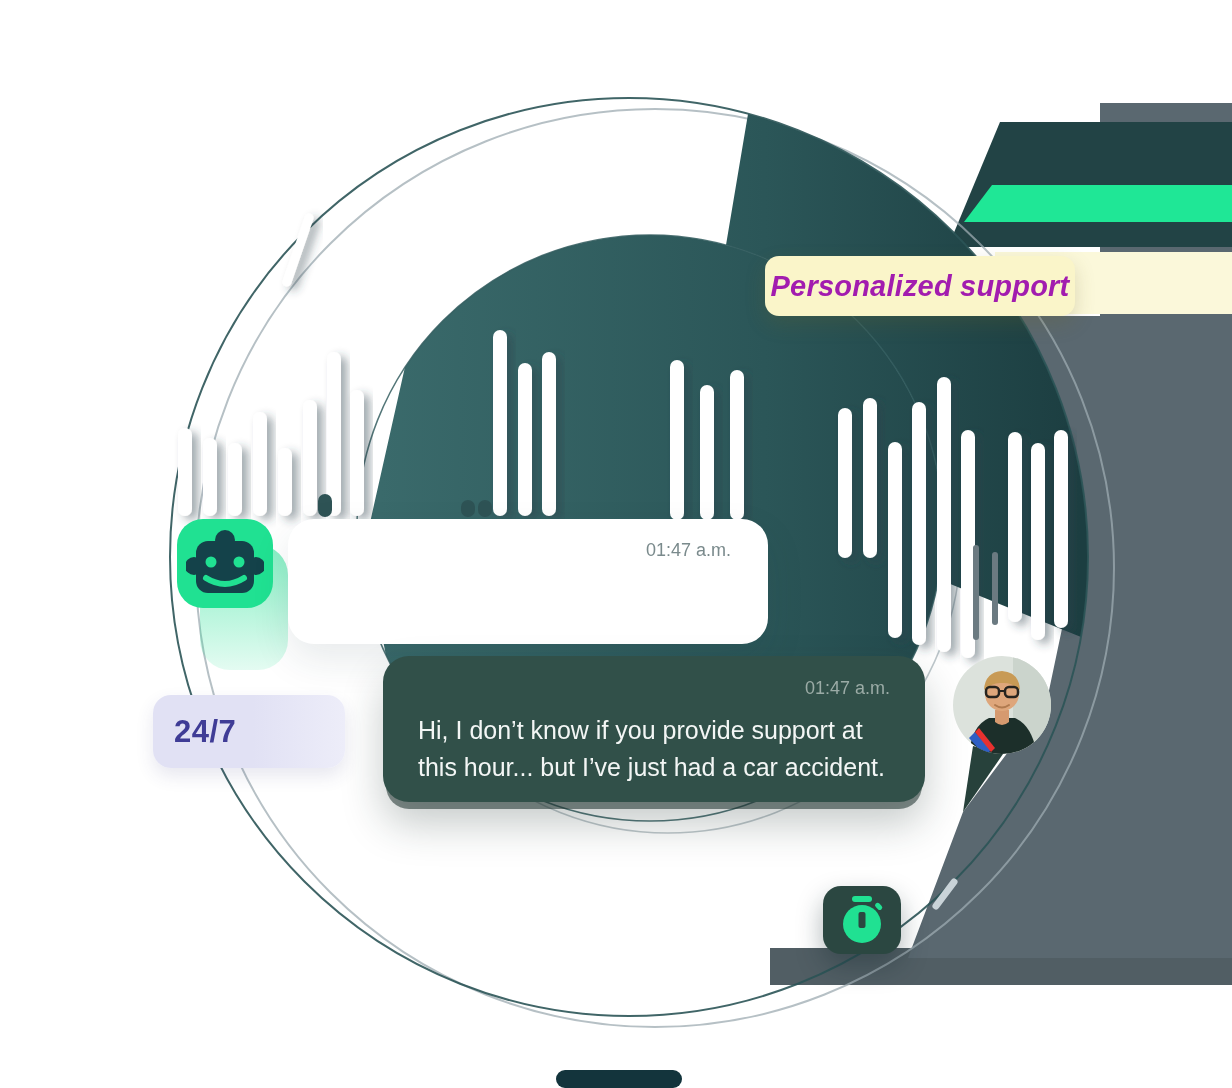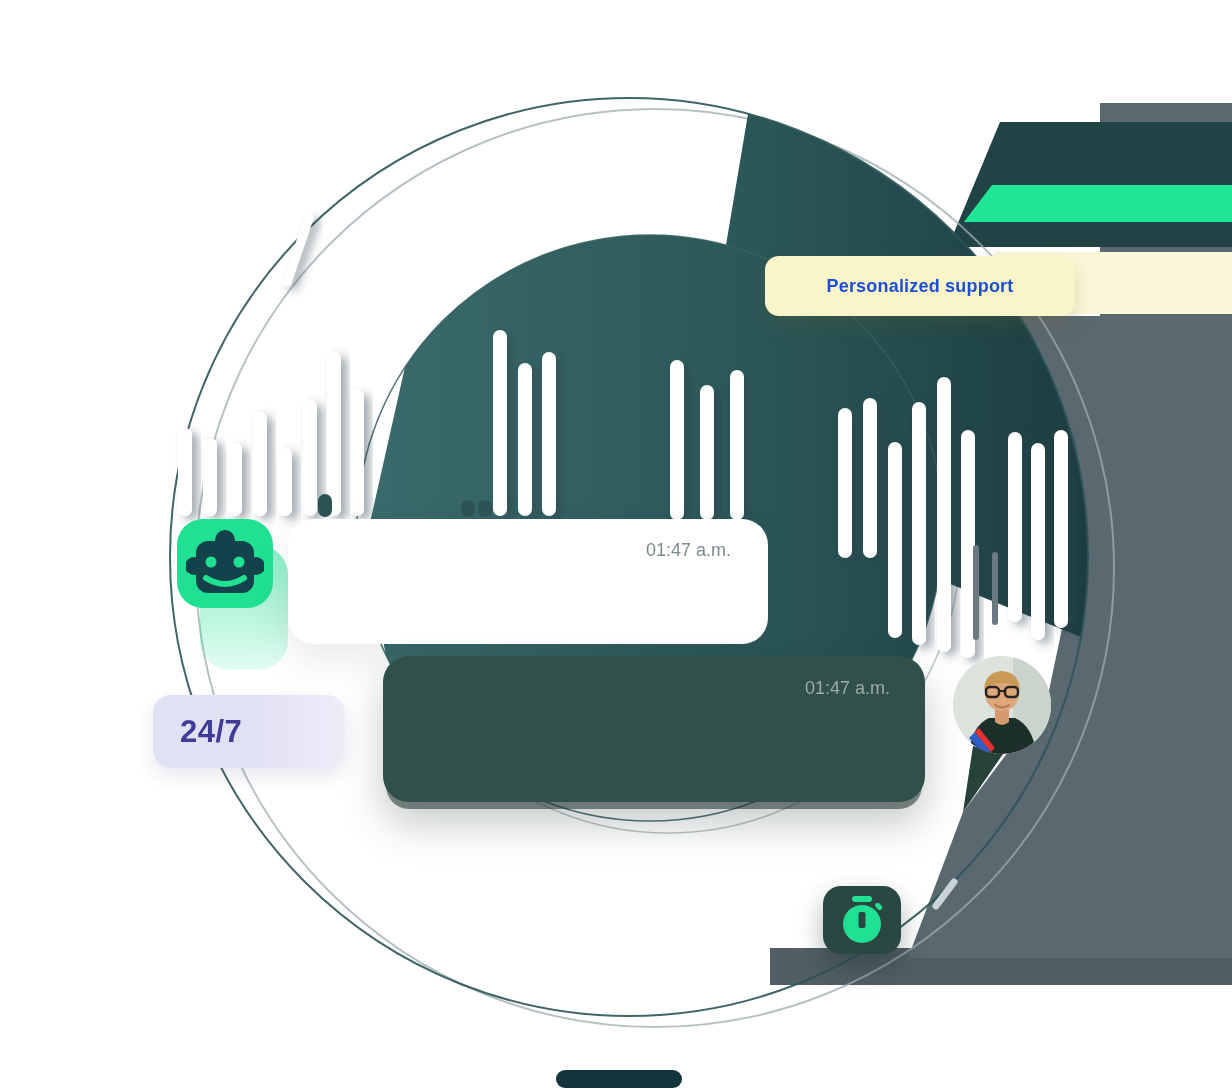--- a/index.html
+++ b/index.html
@@ -4,25 +4,25 @@
 <style>
   html,body{margin:0;padding:0;background:#ffffff;}
   #canvas{position:relative;width:1232px;height:1088px;overflow:hidden;background:#ffffff;
           font-family:"Liberation Sans",sans-serif;}
   #decor{position:absolute;left:0;top:0;z-index:1;}
   .abs{position:absolute;box-sizing:border-box;}
 
   
   .badge-cream{left:765px;top:256px;width:310px;height:60px;border-radius:14px;background:#FAF5C9;
                box-shadow:0 8px 20px rgba(110,100,35,.22);z-index:6;display:flex;align-items:center;justify-content:center;}
-  .badge-cream span{font-size:18px;font-weight:600;color:#1d4ed8;letter-spacing:.2px;}
+  .badge-cream span{font-size:29px;font-weight:600;color:#a21caf;letter-spacing:.2px;font-style:italic;}
   .badge-247{left:153px;top:695px;width:192px;height:73px;border-radius:18px;
              background:linear-gradient(90deg,#E1E1F4 52%,#EDEDF9);
              box-shadow:0 8px 18px rgba(60,60,120,.12);z-index:6;display:flex;align-items:center;}
-  .badge-247 span{font-size:31px;font-weight:bold;color:#3F3C96;padding-left:27px;letter-spacing:.5px;text-align:center;}
+  .badge-247 span{font-size:31px;font-weight:bold;color:#3F3C96;padding-left:21px;letter-spacing:.5px;text-align:center;}
 
   
   .bot-glow{left:200px;top:545px;width:88px;height:125px;border-radius:30px;z-index:4;
             background:linear-gradient(180deg,rgba(32,225,146,.55),rgba(32,225,146,.12));}
   .bot-avatar{left:177px;top:519px;width:96px;height:89px;border-radius:26px;background:#20E192;z-index:5;
               display:flex;align-items:center;justify-content:center;}
 
   
   .bubble-bot{left:288px;top:519px;width:480px;height:125px;border-radius:26px;background:#ffffff;
               box-shadow:0 16px 38px rgba(30,60,70,.10);z-index:5;}
@@ -135,20 +135,21 @@
       <path d="M20,50 Q39,62 58,50" fill="none" stroke="#20E192" stroke-width="6" stroke-linecap="round"></path>
     </svg>
   </div>
 
   <div class="abs bubble-bot">
     <div class="ts">01:47 a.m.</div>
   </div>
 
   <div class="abs bubble-user">
     <div class="ts">01:47 a.m.</div>
+    <div class="msg">Hi, I don’t know if you provide support at this hour... but I’ve just had a car accident.</div>
   </div>
 
   <div class="abs user-avatar">
     <svg width="102" height="162" viewBox="0 0 102 162">
       <defs>
           <clipPath id="avClip">
             <circle cx="51" cy="51" r="49"></circle>
           </clipPath>
         </defs>
       <polygon points="22,92 52,100 12,158" fill="#27413B"></polygon>

